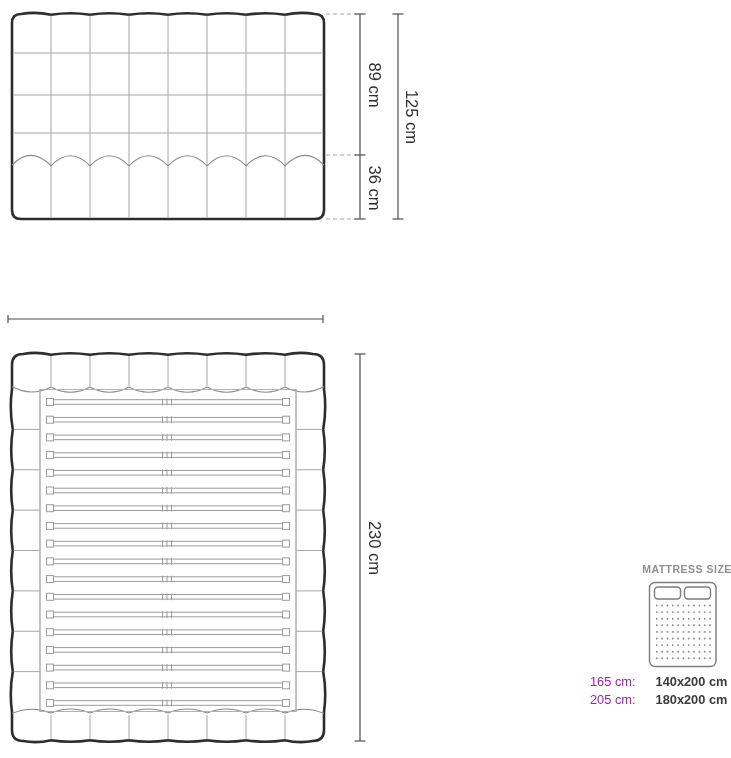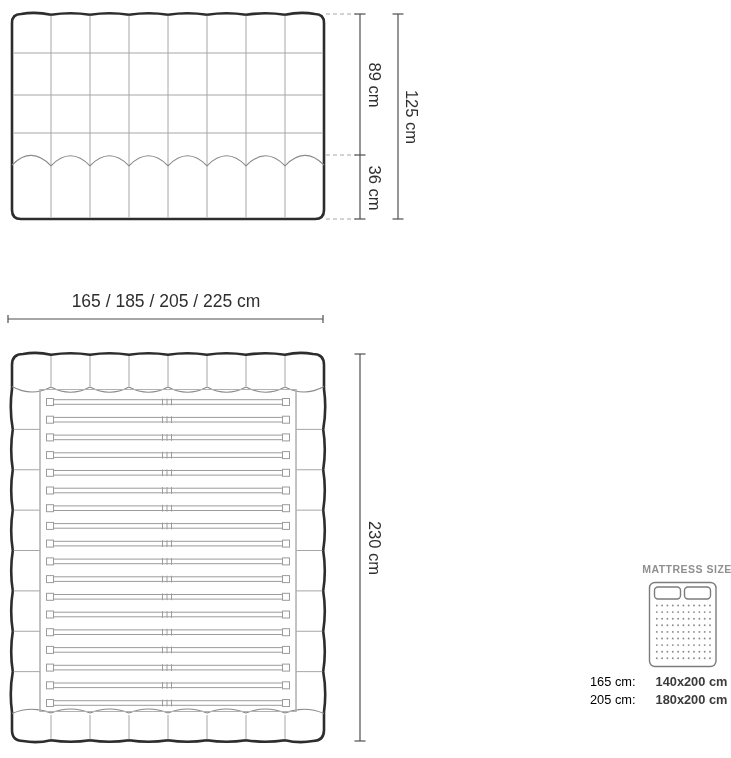--- a/index.html
+++ b/index.html
@@ -15,21 +15,21 @@
   .dim-label.rot{transform:translate(-50%,-50%) rotate(90deg);}
   .width-label{font-size:17.5px;}
   .panel-title{
     position:absolute;left:687px;top:569px;transform:translate(-50%,-50%);
     color:#8f8f8f;font-size:10.5px;letter-spacing:.5px;white-space:nowrap;font-weight:700;
   }
   .size-list{
     position:absolute;left:590px;top:673px;width:129px;text-align:right;
   }
   .size-row{line-height:18.3px;font-size:12.8px;white-space:nowrap;}
-  .size-key{color:#000000;font-weight:400;margin-right:20px;}
+  .size-key{color:#a21caf;font-weight:400;margin-right:20px;}
   .size-val{color:#3b3b3b;font-weight:700;text-align:center;}
 </style>
 </head>
 <body>
 
 <div class="canvas">
 
   <svg id="art" width="731" height="758" viewBox="0 0 731 758">
     <g id="g-front">
         <path d="M 12 23 Q 12 14 21 14 Q 36.0 11.4 51.0 14.8 Q 70.5 11.8 90.0 14.8 Q 109.5 11.8 129.0 14.8 Q 148.5 11.8 168.0 14.8 Q 187.5 11.8 207.0 14.8 Q 226.5 11.8 246.0 14.8 Q 265.5 11.8 285.0 14.8 Q 300.0 11.4 315.0 14.0 Q 324 14 324 23 L 324 210 Q 324 219 315 219 L 21 219 Q 12 219 12 210 Z" fill="#fff" stroke="#2d2d2d" stroke-width="2.6" stroke-linejoin="round"></path>
@@ -313,21 +313,20 @@
         <circle cx="694.0" cy="658.3" r="0.95" fill="#8c8c8c"></circle>
         <circle cx="699.4" cy="658.3" r="0.95" fill="#8c8c8c"></circle>
         <circle cx="704.7" cy="658.3" r="0.95" fill="#8c8c8c"></circle>
         <circle cx="710.0" cy="658.3" r="0.95" fill="#8c8c8c"></circle>
       </g>
   </svg>
 
   <div class="dim-label rot" style="left:375px;top:84.5px">89 cm</div>
   <div class="dim-label rot" style="left:375px;top:188px">36 cm</div>
   <div class="dim-label rot" style="left:412px;top:116.5px">125 cm</div>
-  <div class="dim-label width-label" style="left:166px;top:302px">165 / 185 / 205 / 225 cm</div>
   <div class="dim-label rot" style="left:375px;top:547.5px">230 cm</div>
 
   <div>
     <div class="panel-title">MATTRESS SIZE</div>
     <div class="size-list">
       <div class="size-row">
         <span class="size-key">165 cm:</span><span class="size-val">140x200 cm</span>
       </div>
       <div class="size-row">
         <span class="size-key">205 cm:</span><span class="size-val">180x200 cm</span>

